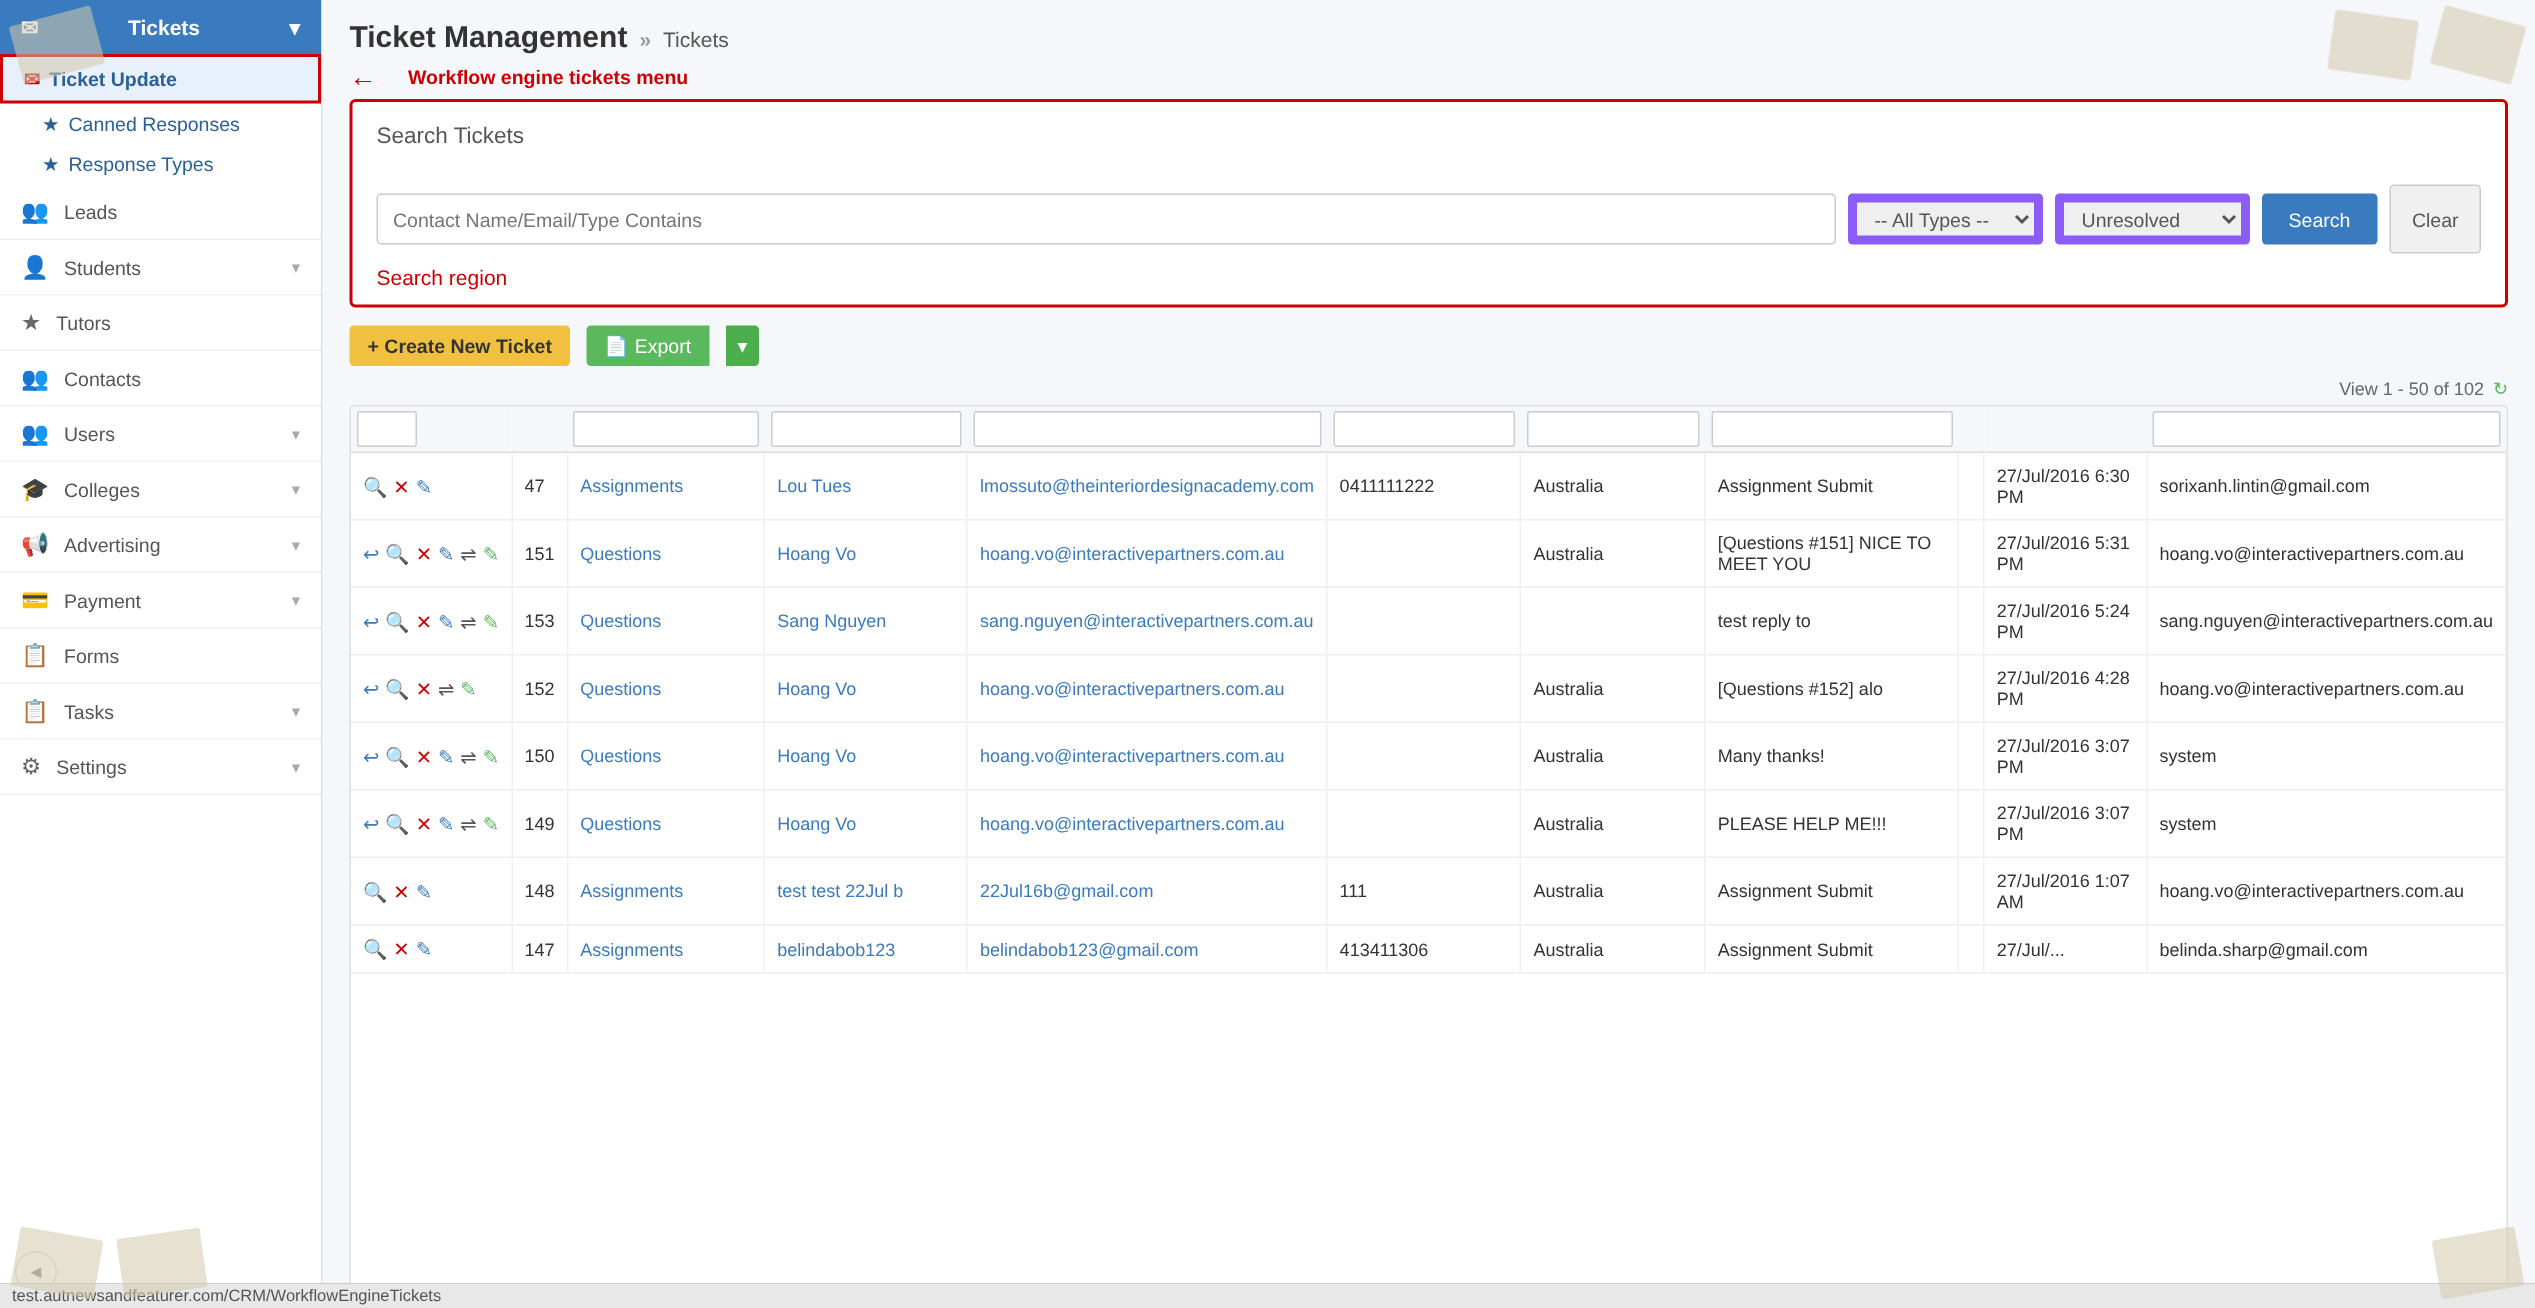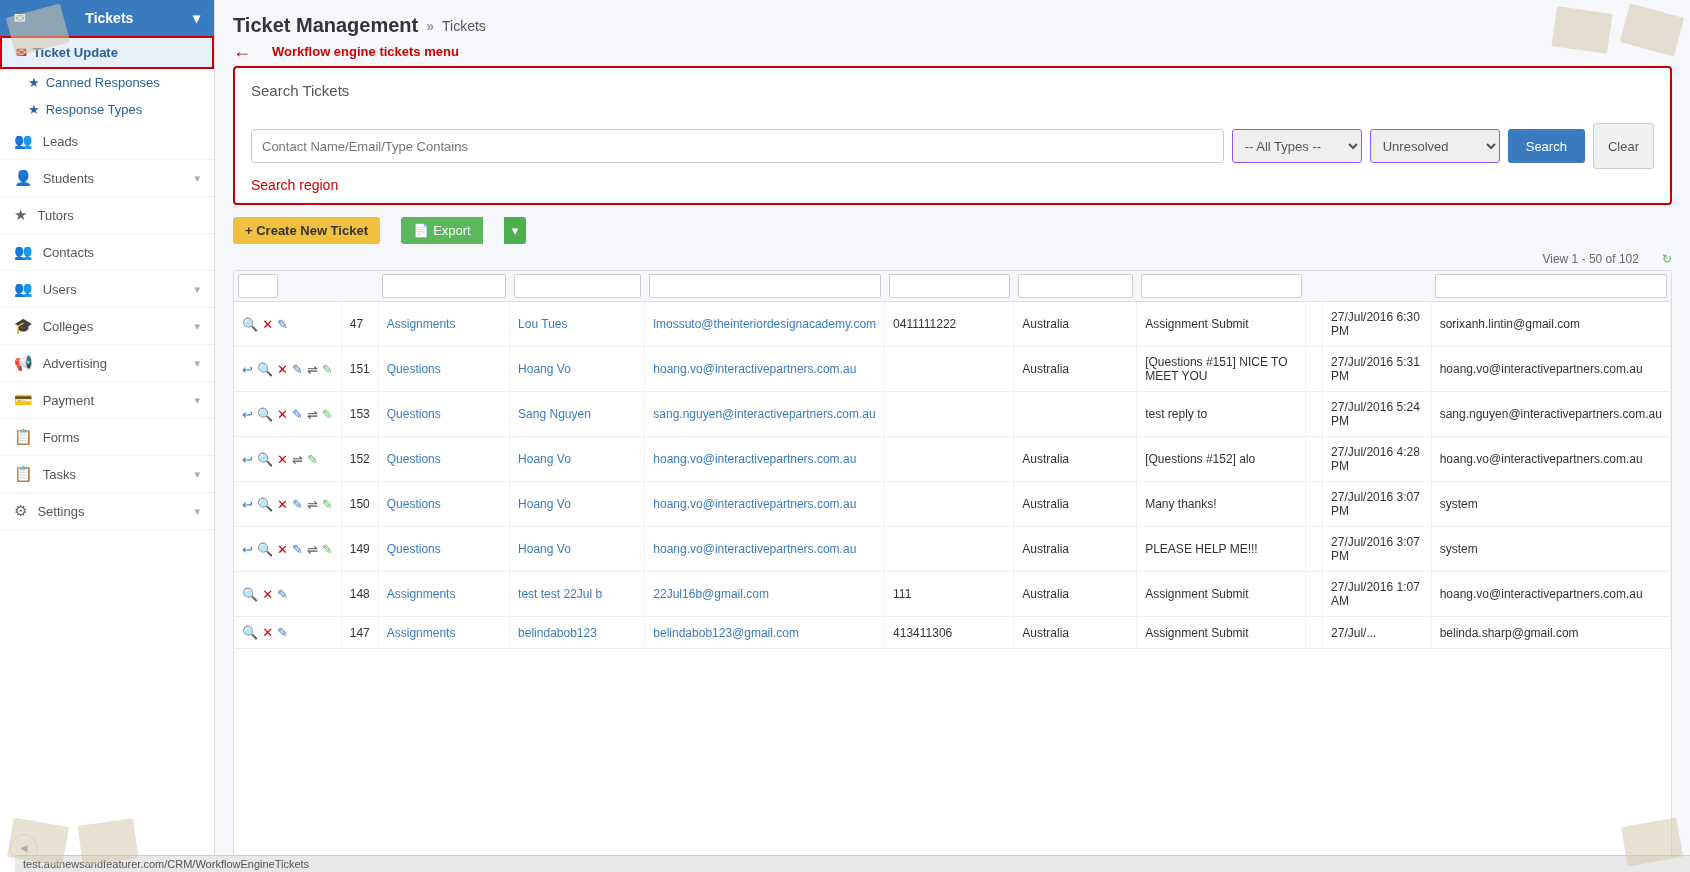--- a/index.html
+++ b/index.html
@@ -121,21 +121,21 @@
       flex: 1;
       height: 34px;
       border: 1px solid #ccc;
       border-radius: 3px;
       padding: 0 10px;
       font-size: 13px;
       color: #999;
     }
     .search-select {
       height: 34px;
-      border: 1px solid #8b5cf6;
+      border: 6px solid #8b5cf6;
       border-radius: 3px;
       padding: 0 8px;
       font-size: 13px;
       color: #555;
       min-width: 130px;
     }
     .btn-search {
       height: 34px;
       background: #3a7bbf;
       color: #fff;
@@ -158,21 +158,21 @@
     .search-label {
       color: #c00;
       font-size: 14px;
       margin-top: 8px;
     }
 
     
     .toolbar {
       display: flex;
       align-items: flex-end;
-      gap: 21px;
+      gap: 11px;
       margin-bottom: 8px;
     }
     .btn-create {
       background: #f0c040;
       color: #333;
       border: none;
       border-radius: 3px;
       padding: 6px 12px;
       font-size: 13px;
       cursor: pointer;
@@ -199,21 +199,21 @@
     }
 
     
     .pagination-bar {
       display: flex;
       justify-content: flex-end;
       align-items: flex-end;
       font-size: 12px;
       color: #666;
       margin-bottom: 4px;
-      gap: 23px;
+      gap: 6px;
     }
     .refresh-icon { color: #5cb85c; cursor: pointer; }
 
     
     .table-wrap {
       flex: 1;
       overflow: auto;
       background: #fff;
       border: 1px solid #ddd;
       border-radius: 3px;
@@ -639,16 +639,16 @@
     <td>Australia</td>
     <td>Assignment Submit</td>
     <td></td>
     <td>27/Jul/...</td>
     <td>belinda.sharp@gmail.com</td>
   </tr>
         </tbody>
     </table>
   </div>
 
-  <div style="position:fixed;bottom:0;left:15px;right:0;background:#e8e8e8;border-top:1px solid #ccc;padding:2px 8px;font-size:11px;color:#555;">
+  <div style="position:fixed;bottom:0;left:0;right:0;background:#e8e8e8;border-top:1px solid #ccc;padding:2px 8px;font-size:11px;color:#555;">
     <span>test.autnewsandfeaturer.com/CRM/WorkflowEngineTickets</span>
   </div>
 </div>
 
 </body></html>

